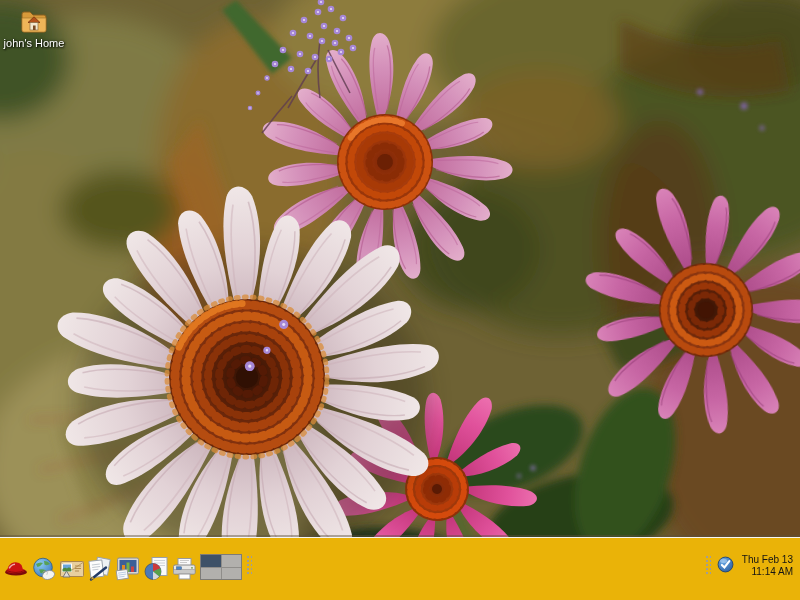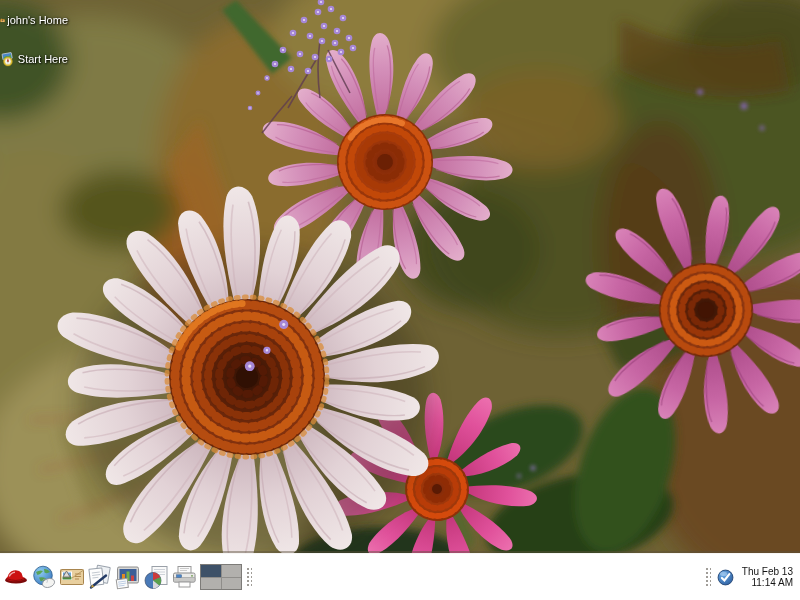--- a/index.html
+++ b/index.html
@@ -4,28 +4,28 @@
 <style>
   html,body{margin:0;padding:0}
   body{width:800px;height:600px;overflow:hidden;position:relative;
        font-family:"Liberation Sans",sans-serif;background:#000}
   #desktop{position:absolute;inset:0}
   #wallpaper{position:absolute;left:0;top:0;width:800px;height:600px}
 
   
   .desktop-icons{position:absolute;top:5px;left:0;width:68px;display:flex;
                  flex-direction:column;align-items:center;gap:9px}
-  .dicon{width:68px;display:flex;flex-direction:row;align-items:center;gap:2px;cursor:pointer}
+  .dicon{width:68px;display:flex;flex-direction:column;align-items:center;gap:2px;cursor:pointer}
   .dicon .dlabel{color:#fff;font-size:11px;line-height:12px;text-align:center;
                  text-shadow:1px 1px 2px rgba(0,0,0,.9), 0 0 3px rgba(0,0,0,.7);white-space:nowrap}
 
   
-  .panel{position:absolute;left:0;right:0;bottom:0;height:30px;background:#ffffff;
+  .panel{position:absolute;left:0;right:0;bottom:0;height:30px;background:#eab308;
          border-top:1px solid #f7f6f4;box-shadow:0 -2px 0 rgba(90,80,60,.45);
-         display:flex;align-items:center;padding:8px 2px;z-index:5}
+         display:flex;padding:16px 2px;z-index:5}
   .launcher{width:28px;height:29px;border:none;background:transparent;padding:0;margin:0;
             display:flex;align-items:center;justify-content:center;cursor:pointer}
   .ws{width:40px;height:24px;margin-left:2px;border:1px solid #7d7b78;background:#8f8d8a;
       display:grid;grid-template-columns:1fr 1fr;grid-template-rows:1fr 1fr;gap:1px;cursor:pointer}
   .handle{width:7px;height:22px;margin:0 3px;
           background-image:radial-gradient(circle at 2px 2px,#a09d98 1.1px,rgba(0,0,0,0) 1.3px);
           background-size:4px 4px;background-position:1px 1px;cursor:grab}
   .spacer{flex:1}
   .notif{width:20px;height:20px;border:none;background:transparent;padding:0;margin:0 2px;
          display:flex;align-items:center;justify-content:center;cursor:pointer}
@@ -310,34 +310,20 @@
       <svg width="32" height="30" viewBox="0 0 32 30">
         <path d="M4,9 q0,-2 2,-2 l6,0 3,3 11,0 q2,0 2,2 l0,13 q0,2 -2,2 l-20,0 q-2,0 -2,-2 Z" fill="#d89a3a" stroke="#8a5f1e"></path>
         <path d="M4,13 l24,0 0,12 q0,2 -2,2 l-20,0 q-2,0 -2,-2 Z" fill="#efb558" stroke="#9a6f2a" stroke-width=".6"></path>
         <path d="M10,17.5 L16,11.8 L22,17.5 Z" fill="#b5521a" stroke="#7a340e" stroke-width=".8"></path>
         <rect x="12" y="17.5" width="8" height="7.5" fill="#f2e6ce" stroke="#8a6a40" stroke-width=".7"></rect>
         <rect x="15" y="20.5" width="2.6" height="4.5" fill="#7a4a22"></rect>
       </svg>
       <span class="dlabel">john's Home</span>
     </div>
 
-    <div class="dicon">
-      <svg width="32" height="30" viewBox="0 0 32 30">
-        <g transform="rotate(-10 14 10)">
-          <rect x="5" y="3.5" width="19" height="12" rx="1" fill="#4a86c8" stroke="#e8e8e8" stroke-width="1.2"></rect>
-          <path d="M7,11.5 Q12,6.5 17,10.5 L22,7.5 L22,14.5 L7,14.5 Z" fill="#5aa04a"></path>
-        </g>
-        <circle cx="16" cy="20" r="9" fill="#e8c838" stroke="#a88a14"></circle>
-        <circle cx="16" cy="20" r="6.3" fill="#f8f6ea" stroke="#c8ae2e" stroke-width=".8"></circle>
-        <polygon points="16,13.4 18.2,20 16,26.6 13.8,20" fill="#cfcfcf"></polygon>
-        <polygon points="16,13.4 18.2,20 13.8,20" fill="#cc2222"></polygon>
-        <circle cx="16" cy="20" r="1.2" fill="#8a7a20"></circle>
-      </svg>
-      <span class="dlabel">Start Here</span>
-    </div>
 
   </div>
 
   <svg class="drawer-arrow" width="9" height="8" viewBox="0 0 9 8">
     <polygon points="4.5,1 8,7 1,7" fill="#dddbd8" stroke="#7a7874" stroke-width="1"></polygon>
   </svg>
 
   <div class="panel">
 
     <button class="launcher">

